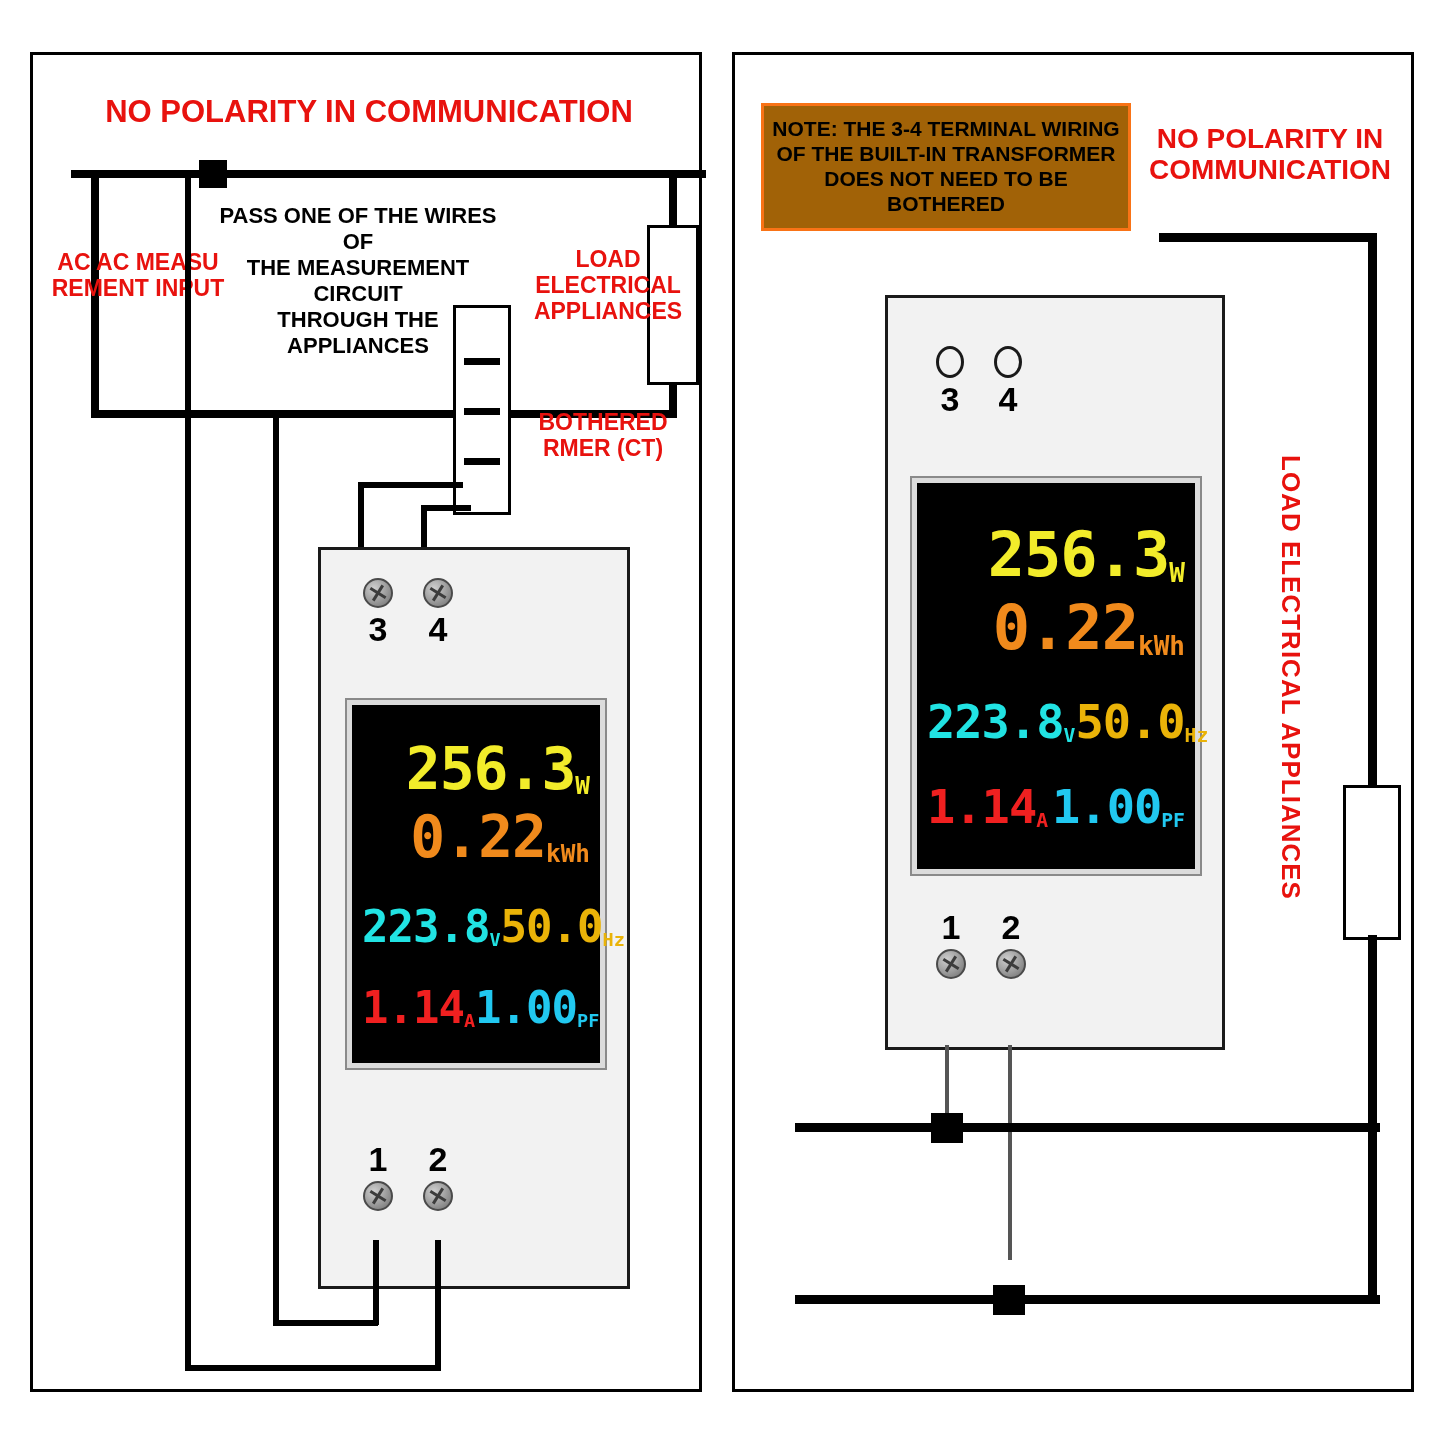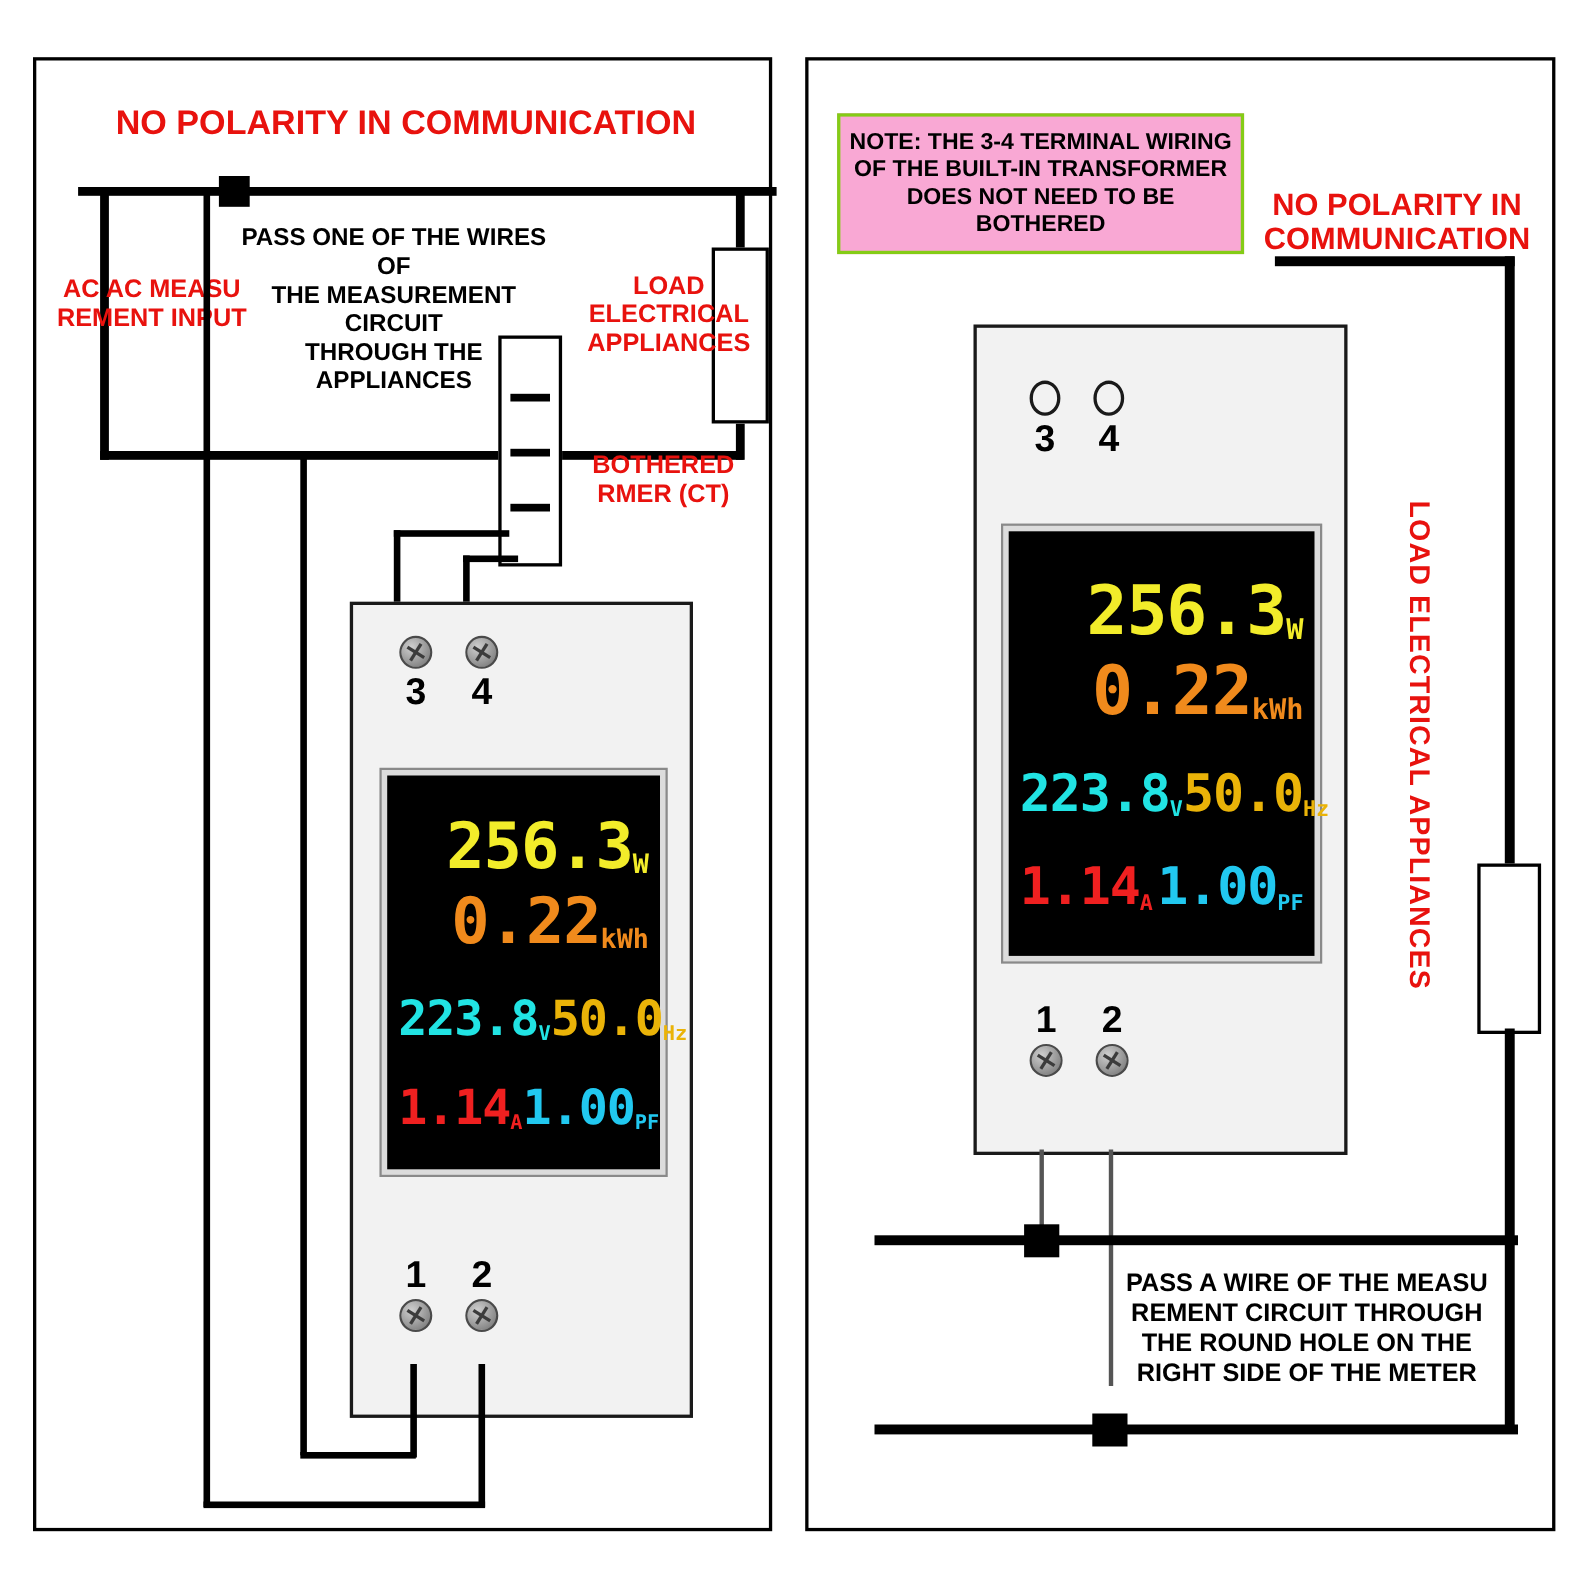--- a/index.html
+++ b/index.html
@@ -139,23 +139,23 @@
   .unit { font-size: 0.42em; padding-bottom: 0.12em; letter-spacing: 0; }
   .c-w  { color: #f2ec2a; }
   .c-kwh{ color: #f08a1c; }
   .c-v  { color: #21e3e3; }
   .c-hz { color: #eab308; }
   .c-a  { color: #f02020; }
   .c-pf { color: #21c8f0; }
 
   .note-box {
     position: absolute;
-    border: 3px solid #84cc16;
-    box-sizing: border-box;
-    background: #f9a8d4;
+    border: 3px solid #f97316;
+    box-sizing: border-box;
+    background: #a16207;
     display: flex;
     align-items: center;
     justify-content: center;
   }
   .note-box .blk-text { position: static; }
 
   .ct {
     position: absolute;
     background: #fff;
     border: 3px solid #000;
@@ -300,21 +300,21 @@
   </div>
 
   <div class="panel" id="panel-right">
 
     <div class="note-box" style="left:26px; top:48px; width:370px; height:128px;">
       <div class="blk-text" style="font-size:21px; white-space:pre-line; width:350px;">NOTE: THE 3-4 TERMINAL WIRING
 OF THE BUILT-IN TRANSFORMER
 DOES NOT NEED TO BE BOTHERED</div>
     </div>
 
-    <div class="red-text" style="left:410px; top:68px; width:250px; font-size:28px; white-space:pre-line;margin-top:47px;">NO POLARITY IN
+    <div class="red-text" style="left:410px; top:68px; width:250px; font-size:28px; white-space:pre-line;">NO POLARITY IN
 COMMUNICATION</div>
 
     <div class="wire" style="left:424px; top:178px; width:218px; height:9px;"></div>
     <div class="wire" style="left:633px; top:178px; width:9px; height:560px;"></div>
 
     <div class="load-box" style="left:608px; top:730px; width:58px; height:155px;"></div>
     <div class="wire" style="left:633px; top:880px; width:9px; height:362px;"></div>
 
     <div class="vert-text" style="left:540px; top:400px; font-size:26px; height:400px;">LOAD ELECTRICAL APPLIANCES</div>
 
@@ -379,19 +379,15 @@
     <div class="wire-thin" style="left:210px; top:990px; width:4px; height:85px;"></div>
     <div class="wire-thin" style="left:273px; top:990px; width:4px; height:215px;"></div>
 
     <div class="wire" style="left:60px; top:1068px; width:585px; height:9px;"></div>
     <div class="node" style="left:196px; top:1058px; width:32px; height:30px;"></div>
 
     <div class="wire" style="left:60px; top:1240px; width:585px; height:9px;"></div>
     <div class="node" style="left:258px; top:1230px; width:32px; height:30px;"></div>
 
 
-    <div class="blk-text" style="left:288px; top:1098px; width:330px; font-size:23px; white-space:pre-line;">PASS A WIRE OF THE MEASU
-REMENT CIRCUIT THROUGH
-THE ROUND HOLE ON THE
-RIGHT SIDE OF THE METER</div>
   </div>
 
 </div>
 
 </body></html>

